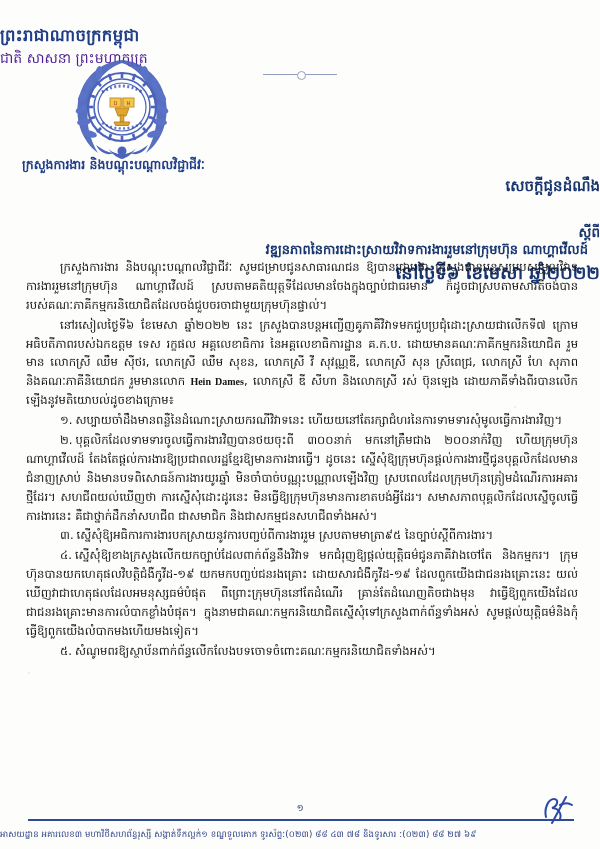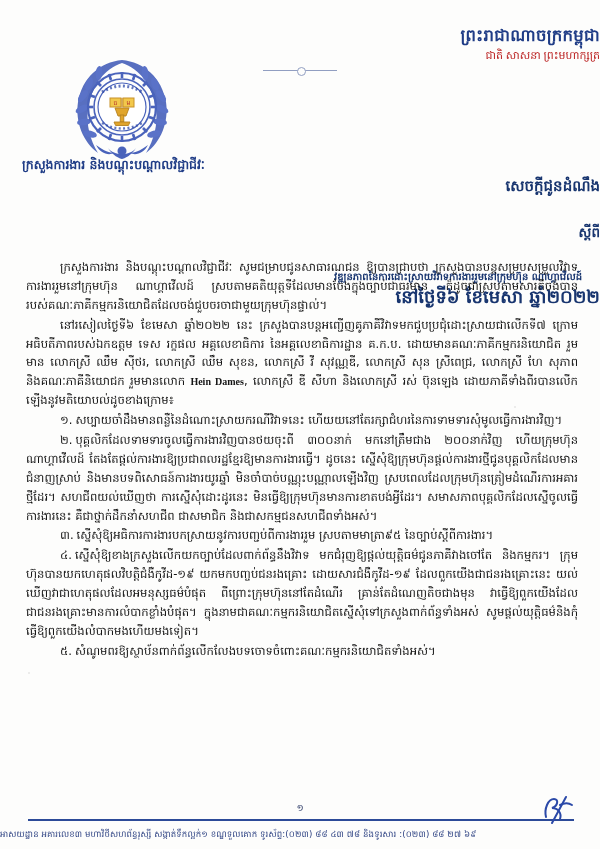--- a/index.html
+++ b/index.html
@@ -25,33 +25,32 @@
 
   
   .header {
     position: relative;
     height: 150px;
   }
   .national-motto {
     position: absolute;
     left: 0; right: 0;
     top: 26px;
-    text-align: right;
-    font-family: Liberation Serif, serif;
+    text-align: left;
   }
   .kingdom-line {
     font-size: 16.5px;
     font-weight: bold;
     color: #1f3c86;
     letter-spacing: .3px;
     line-height: 1.25;
   }
   .motto-line {
-    font-size: 11px;
-    color: #b91c1c;
+    font-size: 14px;
+    color: #4c1d95;
     line-height: 1.45;
     margin-top: 1px;
   }
   .motto-divider {
     margin: 3px auto 0;
     width: 74px;
     height: 7px;
     position: relative;
     opacity: .75;
   }
@@ -106,25 +105,24 @@
     font-weight: bold;
     line-height: 1.35;
   }
   .title-sub {
     font-size: 13.5px;
     font-weight: bold;
     line-height: 1.35;
     margin-top: 27px;
   }
   .title-topic {
-    font-size: 10px;
+    font-size: 13px;
     font-weight: bold;
     line-height: 1.4;
-    padding: 0 18px;
-    margin-top: 29px;
+    padding: 0 12px;
   }
   .title-date {
     font-size: 18px;
     font-weight: bold;
     line-height: 1.4;
   }
 
   
   .body-text {
     position: absolute;

